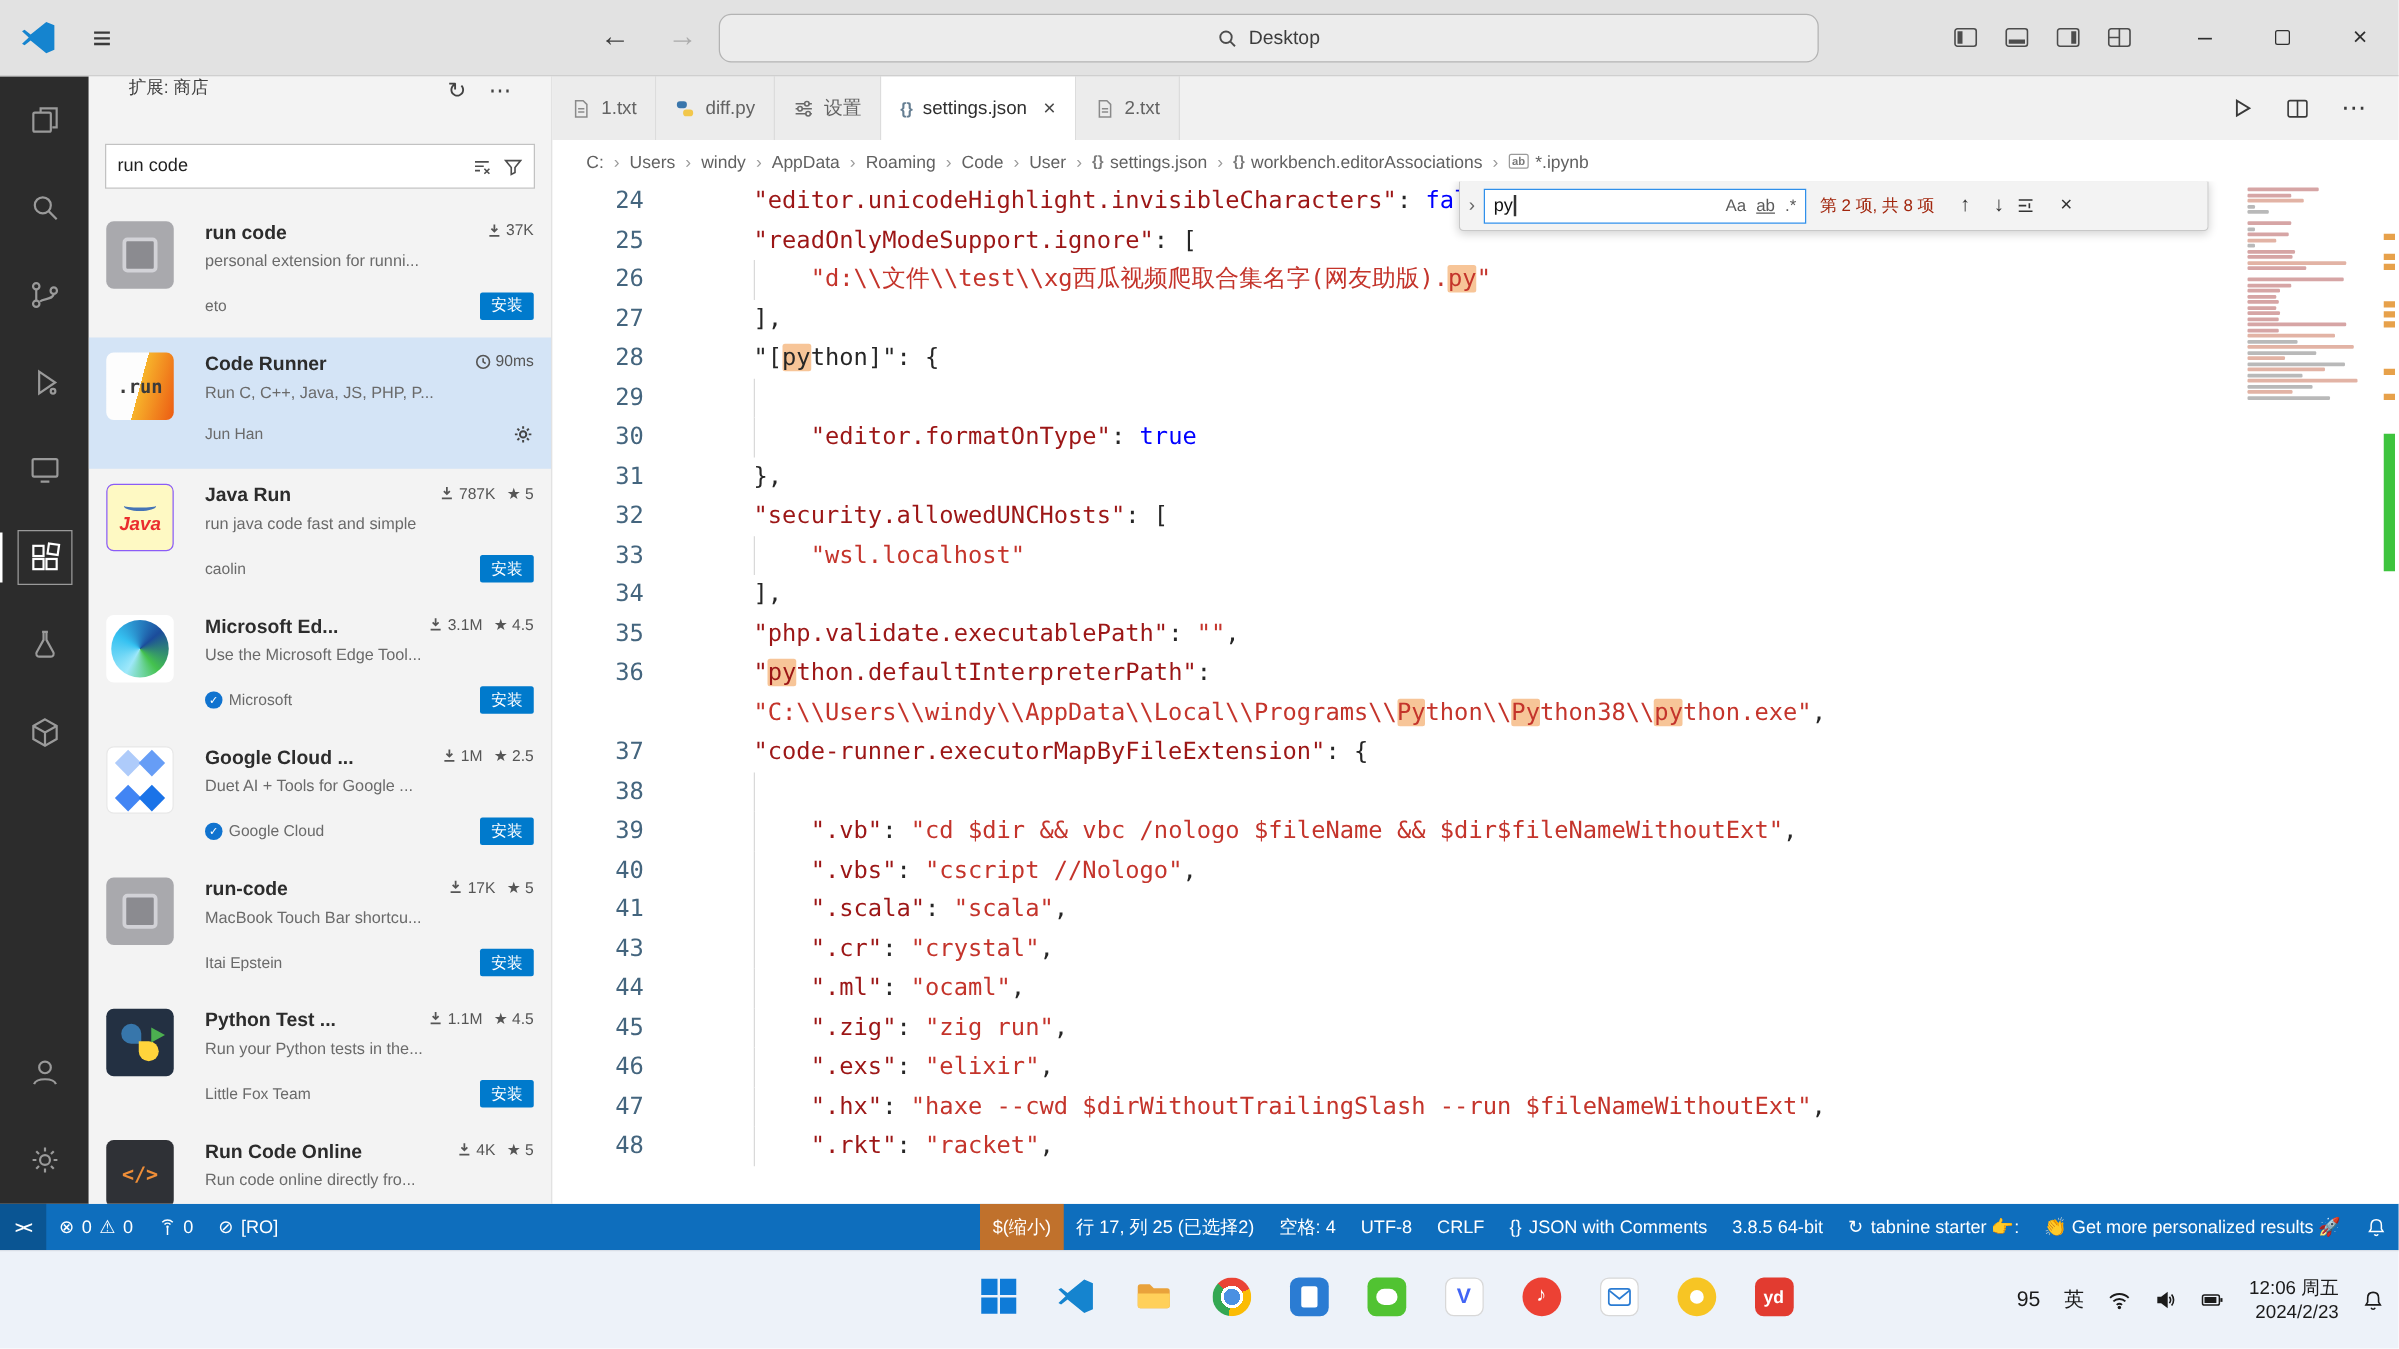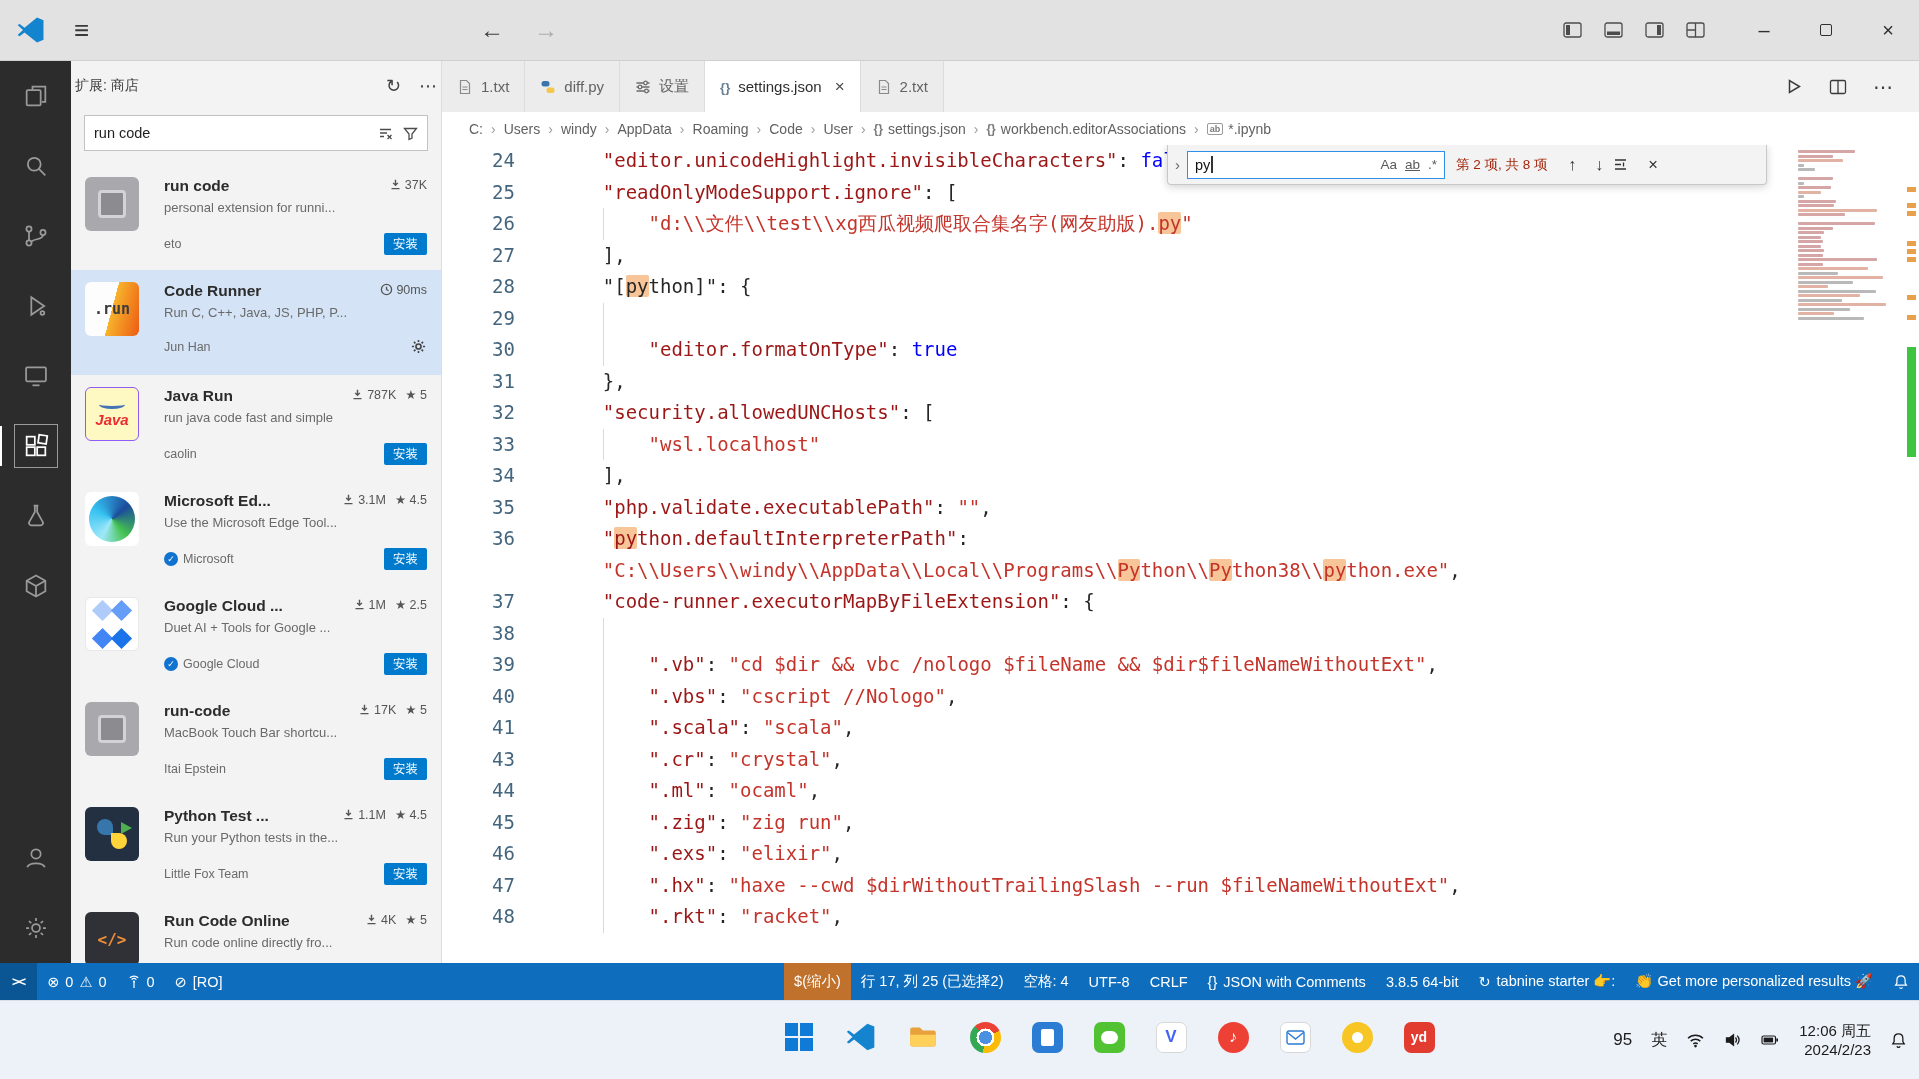--- a/index.html
+++ b/index.html
@@ -26,21 +26,21 @@
 
 .activitybar{width:71px;background:#2c2c2c;display:flex;flex-direction:column;align-items:center;flex:none}
 .act-btn{width:71px;height:70px;display:flex;align-items:center;justify-content:center;position:relative}
 .act-ico{width:44px;height:44px;display:flex;align-items:center;justify-content:center}
 .act-btn.active .act-ico{border:1px solid #9a9a9a}
 .act-btn.active::before{content:'';position:absolute;left:0;top:15px;width:2px;height:40px;background:#fff}
 .act-spacer{flex:1}
 
 
 .sidebar{width:371px;background:#f3f3f3;border-right:1px solid #ddd;display:flex;flex-direction:column;overflow:hidden;flex:none}
-.sb-header{height:50px;display:flex;align-items:center;padding:0 4px;color:#3f3f3f;font-size:14px}
+.sb-header{height:50px;display:flex;padding:0 32px;color:#3f3f3f;font-size:14px}
 .sb-header .ttl{flex:1}
 .sb-header .hic{color:#424242;font-size:18px;margin-left:18px}
 .sb-search{margin:4px 13px 14px;height:36px;background:#fff;border:1px solid #c2c2c2;display:flex;align-items:center;padding:0 9px;font-size:14.5px;color:#1f1f1f}
 .sb-search .val{flex:1}
 .sb-search .ic{margin-left:10px;color:#4d4d4d}
 .ext-list{flex:1;overflow:hidden}
 .ext-item{height:105px;display:flex;padding:12px 14px 0;position:relative}
 .ext-item.sel{background:#d4e4f6}
 .ext-icon{width:54px;height:54px;margin-right:25px;flex:none}
 .ext-body{flex:1;min-width:0;display:flex;flex-direction:column}
@@ -148,20 +148,29 @@
   <span class="tb-logo">
     <svg width="30" height="30" viewBox="0 0 24 24">
         <path d="M16.8 2 22 4.2v15.6L16.8 22 6.8 13.9l-3.9 3-1.6-.9 4.3-4-4.3-4 1.6-.9 3.9 3L16.8 2z" fill="#1584cf"></path>
       </svg>
   </span>
   <span class="menu-btn">≡</span>
   <span class="nav">
     <span class="back">←</span>
     <span class="fwd">→</span>
   </span>
+  <div class="searchbox">
+    <span>
+      <svg width="16" height="16" viewBox="0 0 16 16" fill="none" stroke="#4c4c4c" stroke-width="1.5">
+          <circle cx="6.8" cy="6.8" r="4.6"></circle>
+          <path d="M10.3 10.3 14 14"></path>
+        </svg>
+    </span>
+    <span>Desktop</span>
+  </div>
   <span class="layout-icons">
     <span>
         <svg width="19" height="16" viewBox="0 0 19 16" fill="none" stroke="#4c4c4c" stroke-width="1.3">
           <rect x="1" y="1" width="17" height="14" rx="2"></rect>
           <path d="M3 3h4v10H3z" fill="#4c4c4c" stroke="none"></path>
         </svg>
       </span>
     <span>
         <svg width="19" height="16" viewBox="0 0 19 16" fill="none" stroke="#4c4c4c" stroke-width="1.3">
           <rect x="1" y="1" width="17" height="14" rx="2"></rect>

